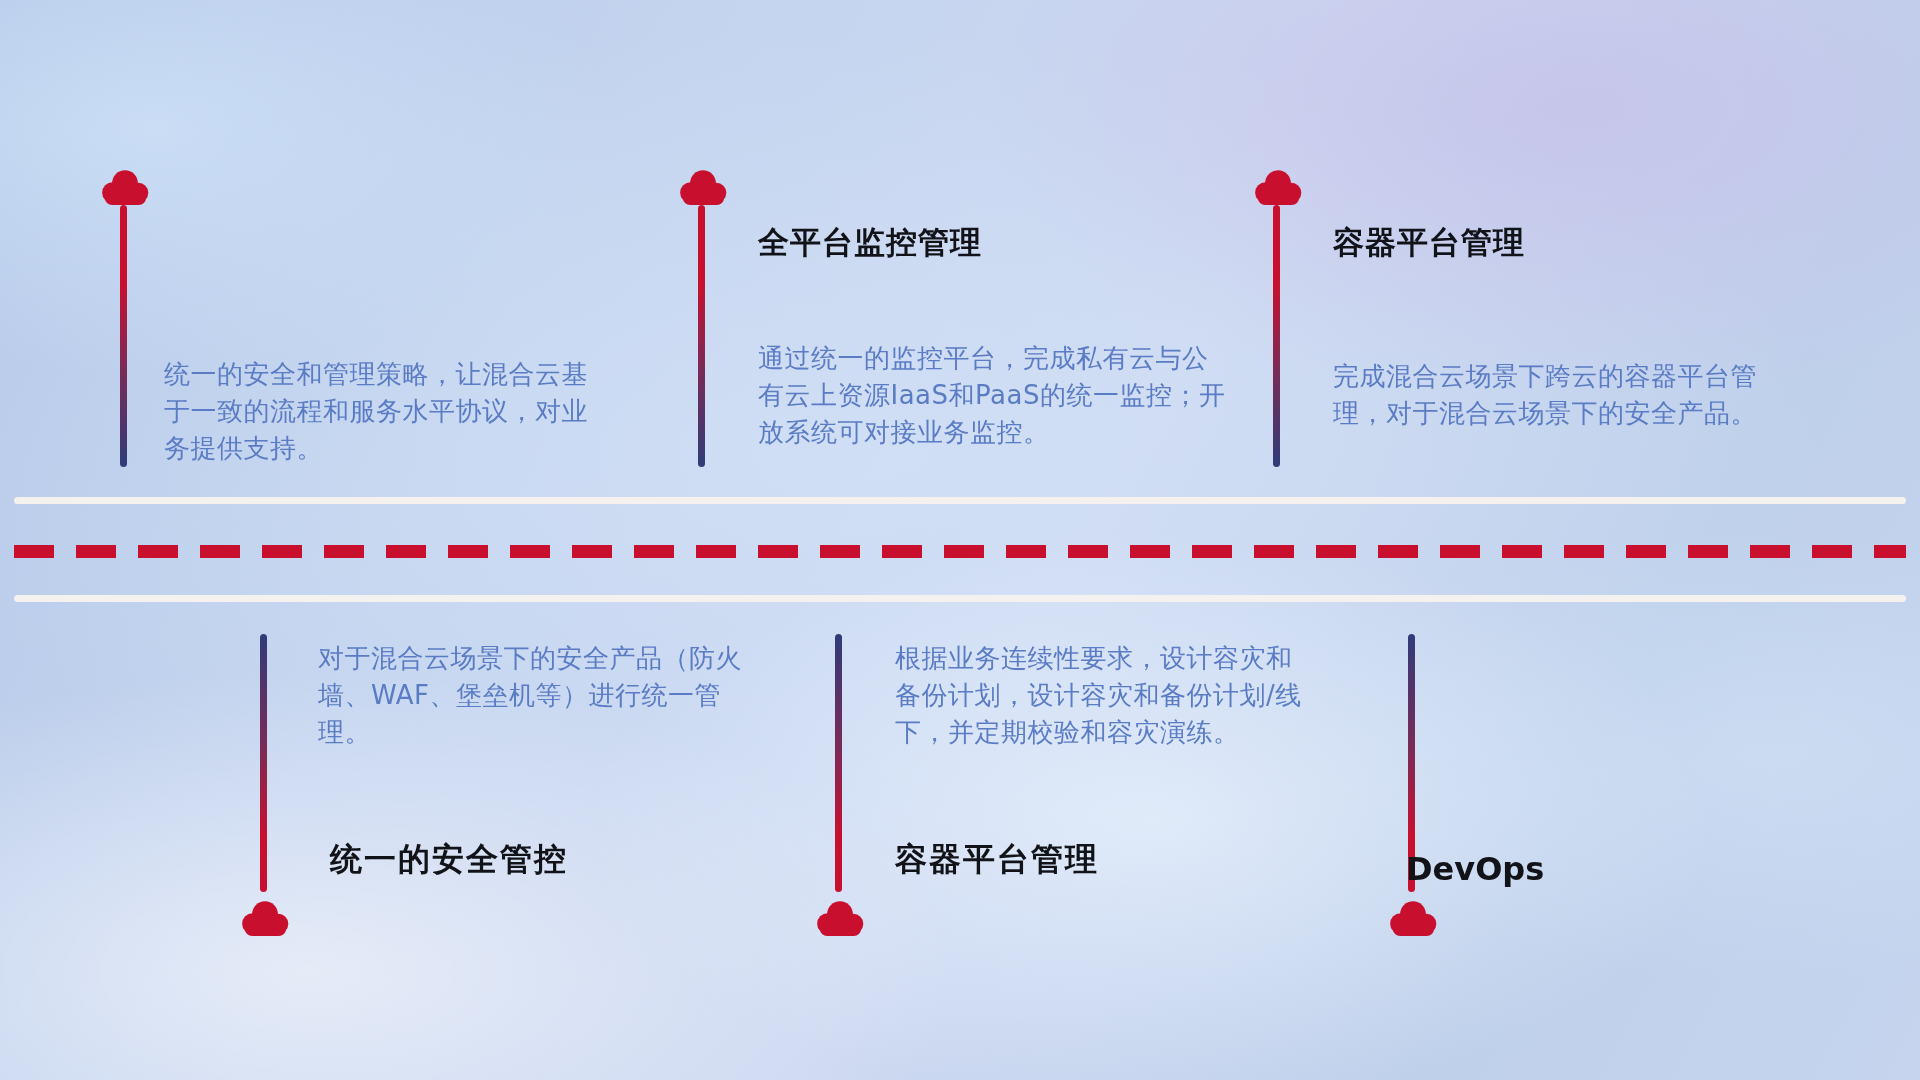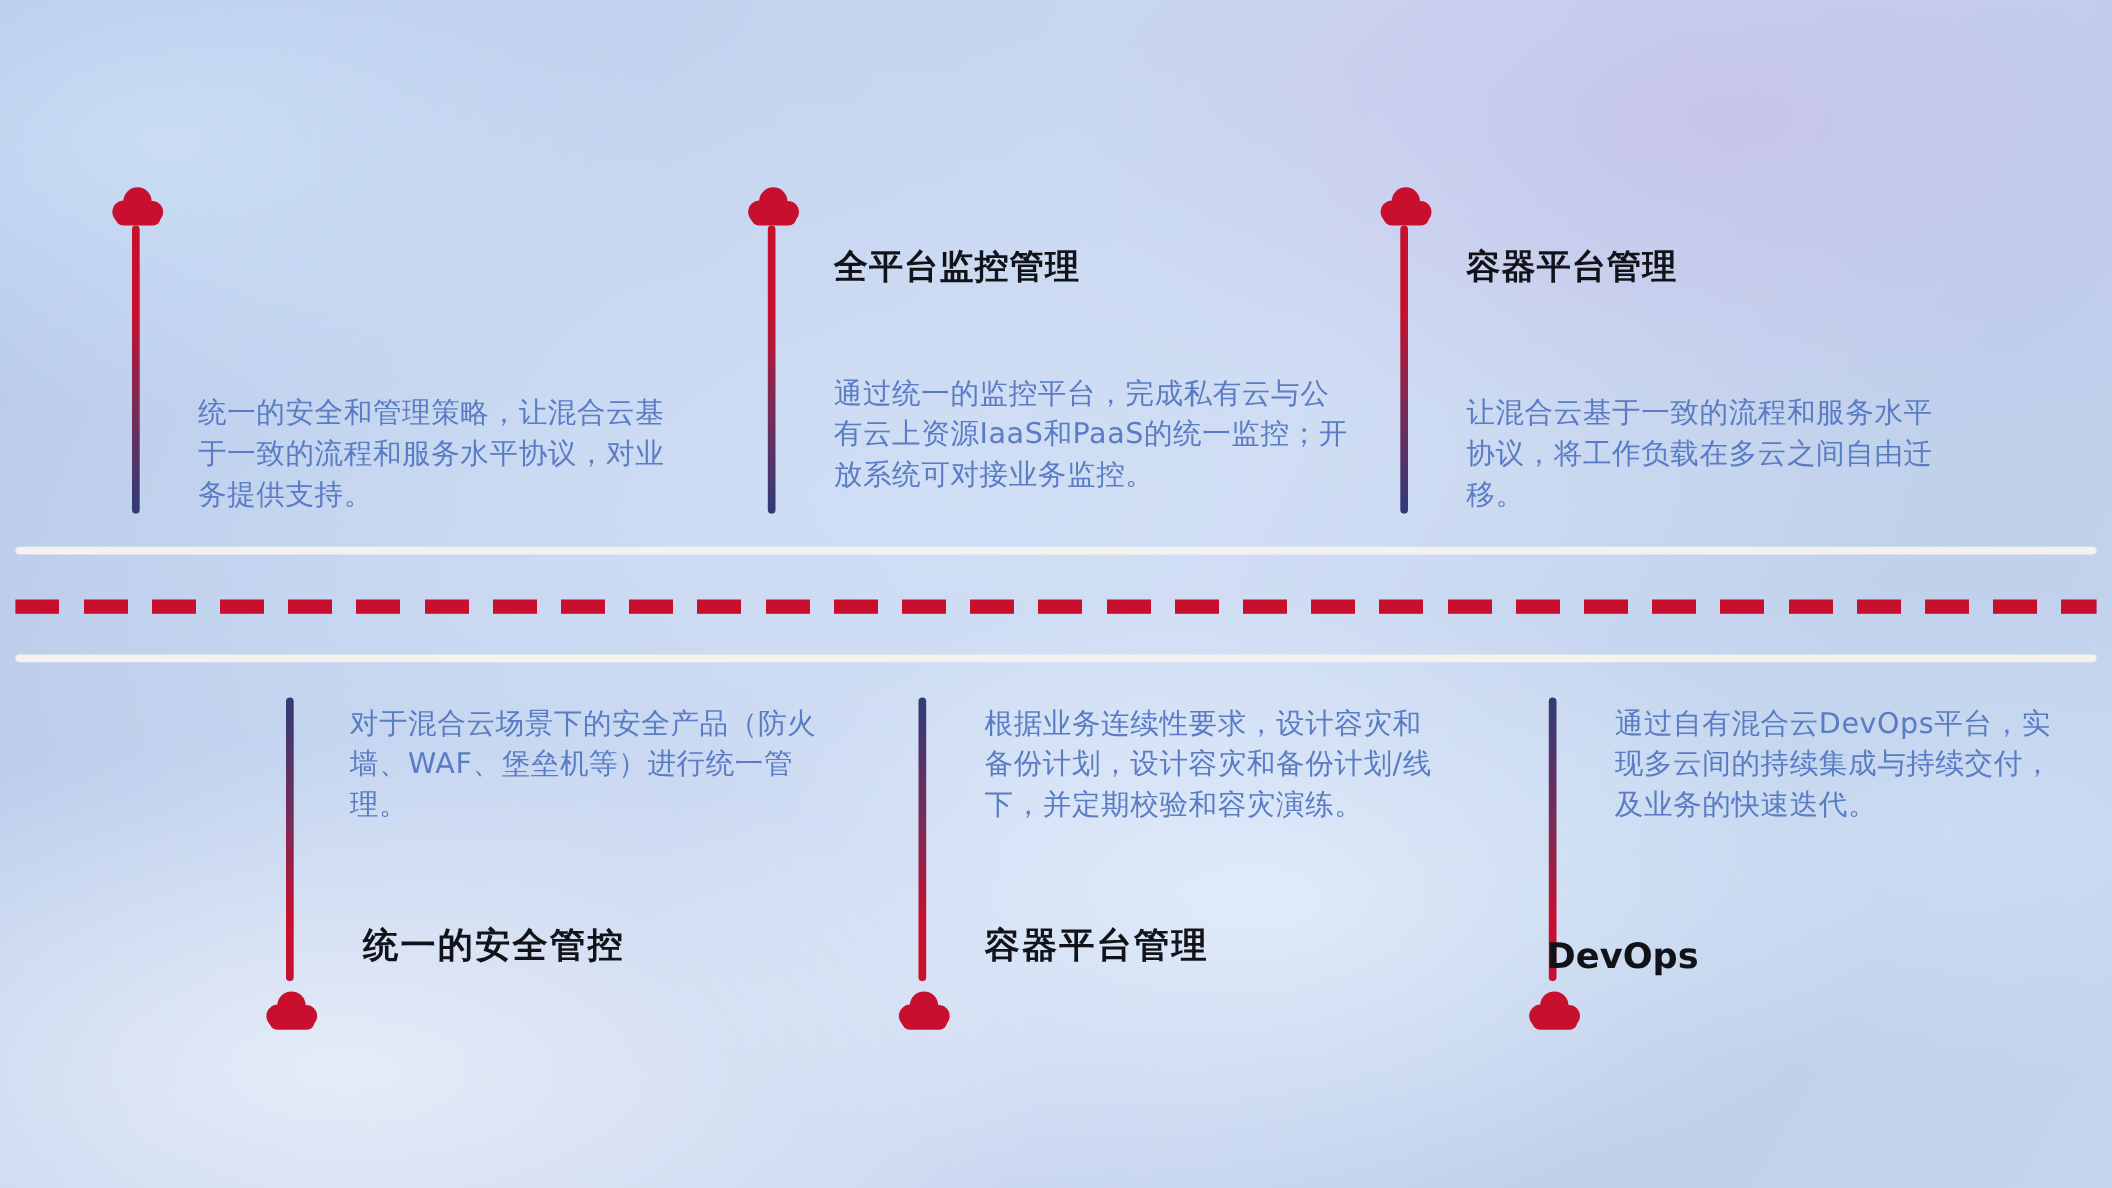--- a/index.html
+++ b/index.html
@@ -83,21 +83,21 @@
 
   <div class="cloud" style="left:96px; top:167px;">
     <svg viewBox="0 0 60 42" fill="currentColor" aria-hidden="true">
       <circle cx="17" cy="27" r="11"></circle>
       <circle cx="30" cy="17" r="13.5"></circle>
       <circle cx="44" cy="27" r="10.5"></circle>
       <rect x="9" y="25" width="43" height="15" rx="7.5"></rect>
     </svg>
   </div>
   <div class="stem down" style="left:120px; top:205px; height:262px;"></div>
-  <div class="item-desc" style="left:180px; top:358px; width:432px;">统一的安全和管理策略，让混合云基于一致的流程和服务水平协议，对业务提供支持。</div>
+  <div class="item-desc" style="left:164px; top:358px; width:432px;font-family:Liberation Mono, monospace;">统一的安全和管理策略，让混合云基于一致的流程和服务水平协议，对业务提供支持。</div>
 
   <div class="cloud" style="left:674px; top:167px;">
     <svg viewBox="0 0 60 42" fill="currentColor" aria-hidden="true">
       <circle cx="17" cy="27" r="11"></circle>
       <circle cx="30" cy="17" r="13.5"></circle>
       <circle cx="44" cy="27" r="10.5"></circle>
       <rect x="9" y="25" width="43" height="15" rx="7.5"></rect>
     </svg>
   </div>
   <div class="stem down" style="left:698px; top:205px; height:262px;"></div>
@@ -107,21 +107,21 @@
   <div class="cloud" style="left:1249px; top:167px;">
     <svg viewBox="0 0 60 42" fill="currentColor" aria-hidden="true">
       <circle cx="17" cy="27" r="11"></circle>
       <circle cx="30" cy="17" r="13.5"></circle>
       <circle cx="44" cy="27" r="10.5"></circle>
       <rect x="9" y="25" width="43" height="15" rx="7.5"></rect>
     </svg>
   </div>
   <div class="stem down" style="left:1273px; top:205px; height:262px;"></div>
   <div class="item-title" style="left:1333px; top:222px;">容器平台管理</div>
-  <div class="item-desc" style="left:1333px; top:358px; width:432px;">让混合云基于一致的流程和服务水平协议，将工作负载在多云之间自由迁移。</div>
+  <div class="item-desc" style="left:1333px; top:358px; width:432px;">完成混合云场景下跨云的容器平台管理，对于混合云场景下的安全产品。</div>
 
   <div class="divider-white" style="top:497px;"></div>
   <div class="divider-dashed" style="top:545px;"></div>
   <div class="divider-white" style="top:595px;"></div>
 
   <div class="stem up" style="left:260px; top:634px; height:258px;"></div>
   <div class="cloud" style="left:236px; top:898px;">
     <svg viewBox="0 0 60 42" fill="currentColor" aria-hidden="true">
       <circle cx="17" cy="27" r="11"></circle>
       <circle cx="30" cy="17" r="13.5"></circle>
@@ -146,16 +146,15 @@
 
   <div class="stem up" style="left:1408px; top:634px; height:258px;"></div>
   <div class="cloud" style="left:1384px; top:898px;">
     <svg viewBox="0 0 60 42" fill="currentColor" aria-hidden="true">
       <circle cx="17" cy="27" r="11"></circle>
       <circle cx="30" cy="17" r="13.5"></circle>
       <circle cx="44" cy="27" r="10.5"></circle>
       <rect x="9" y="25" width="43" height="15" rx="7.5"></rect>
     </svg>
   </div>
-  <div class="item-desc" style="left:1468px; top:640px; width:410px;">通过自有混合云DevOps平台，实现多云间的持续集成与持续交付，及业务的快速迭代。</div>
   <div class="item-title bottom latin" style="left:1406px; top:832px;margin-top:18px;">DevOps</div>
 
 </div>
 
 </body></html>

